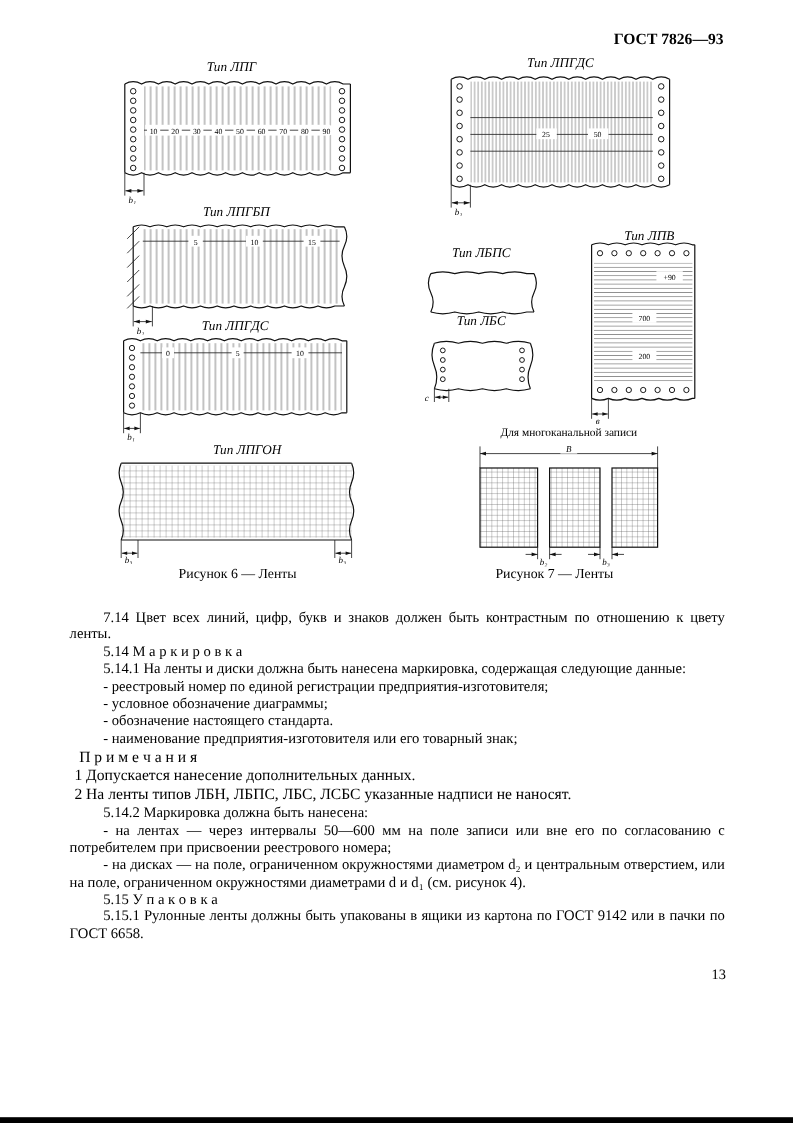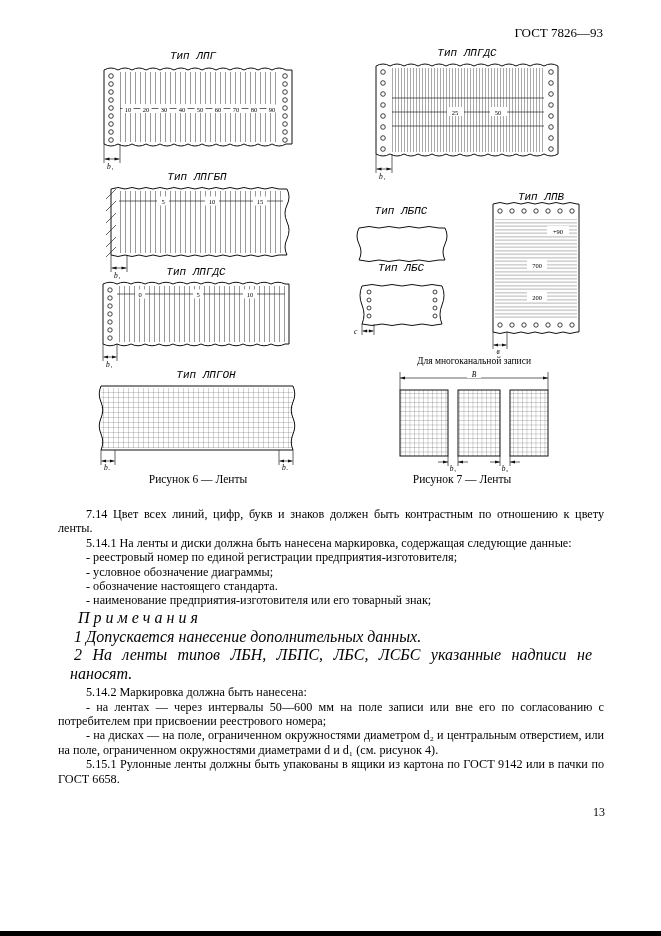--- a/index.html
+++ b/index.html
@@ -1,35 +1,35 @@
 <!DOCTYPE html>
 <html><head>
 <meta charset="utf-8">
 <style>
   * {margin:0; padding:0; box-sizing:border-box;}
   html,body {width:661px; height:936px;}
   body {background:#fff; font-family:"Liberation Serif", serif; color:#000; position:relative; overflow:hidden;}
-  .doc-number {position:absolute; top:25px; right:58px; font-weight:normal; font-size:13px;}
+  .doc-number {position:absolute; top:25px; right:58px; font-weight:bold; font-size:13px;}
   .figures {position:absolute; top:0; left:0; width:661px; height:502px;}
   .figures svg {position:absolute;}
-  .fig-label {position:absolute; font-style:italic; font-size:11px; text-align:center;font-family:Liberation Mono, monospace;}
+  .fig-label {position:absolute; font-style:italic; font-size:11px; text-align:center;}
   .multi-label {position:absolute; font-size:9.5px; text-align:center;}
   .caption {position:absolute; font-size:11.5px; text-align:center;}
   .ln {stroke:#111; fill:none; stroke-width:1;}
   .thin {stroke:#222; fill:none; stroke-width:0.7;}
   .hole {fill:#fff; stroke:#111; stroke-width:0.8;}
   .arr {fill:#111; stroke:none;}
   .wbg {fill:#fff; stroke:none;}
   svg text {font-family:"Liberation Serif", serif; fill:#000; stroke:none;}
   .num {font-size:6.5px;}
   .dim {font-size:7.5px; font-style:italic;}
   .body-text {position:absolute; top:507px; left:58px; width:546px; font-size:12.2px; line-height:1.18; text-align:justify;}
   .body-text p {margin:0;}
   .para {text-indent:28px;}
-  .notes {font-size:16px; line-height:1.18; margin:1px 12px;font-style:italic;}
+  .notes {font-size:13px; line-height:1.18; margin:1px 0;}
   .notes .note-title {text-indent:8px;}
   .notes p {text-indent:4px;}
   .pageno {position:absolute; top:805px; right:56px; font-size:12px;font-family:Liberation Serif, serif;}
   .bottom-line {position:absolute; bottom:0; left:0; width:661px; height:5px; background:#000;}
 </style>
 </head>
 <body>
 
 <div class="page">
 
@@ -371,31 +371,33 @@
         <text class="dim" text-anchor="middle" x="109" y="105">b₃</text>
       </g>
     </svg>
 
     <div class="caption" style="left:98px;top:473px;width:200px">Рисунок 6 — Ленты</div>
     <div class="caption" style="left:377px;top:473px;width:170px">Рисунок 7 — Ленты</div>
   </div>
 
   <div class="body-text">
     <p class="para">7.14 Цвет всех линий, цифр, букв и знаков должен быть контрастным по отношению к цвету ленты.</p>
+    <p class="para">5.14 М а р к и р о в к а</p>
     <p class="para">5.14.1 На ленты и диски должна быть нанесена маркировка, содержащая следующие данные:</p>
     <p class="para">- реестровый номер по единой регистрации предприятия-изготовителя;</p>
     <p class="para">- условное обозначение диаграммы;</p>
     <p class="para">- обозначение настоящего стандарта.</p>
     <p class="para">- наименование предприятия-изготовителя или его товарный знак;</p>
     <div class="notes">
       <p class="note-title">П р и м е ч а н и я</p>
       <p>1 Допускается нанесение дополнительных данных.</p>
       <p>2 На ленты типов ЛБН, ЛБПС, ЛБС, ЛСБС указанные надписи не наносят.</p>
     </div>
     <p class="para">5.14.2 Маркировка должна быть нанесена:</p>
     <p class="para">- на лентах — через интервалы 50—600 мм на поле записи или вне его по согласованию с потребителем при присвоении реестрового номера;</p>
     <p class="para">- на дисках — на поле, ограниченном окружностями диаметром d₂ и центральным отверстием, или на поле, ограниченном окружностями диаметрами d и d₁ (см. рисунок 4).</p>
+    <p class="para">5.15 У п а к о в к а</p>
     <p class="para">5.15.1 Рулонные ленты должны быть упакованы в ящики из картона по ГОСТ 9142 или в пачки по ГОСТ 6658.</p>
   </div>
 
   <div class="pageno">13</div>
   <div class="bottom-line"></div>
 </div>
 
 </body></html>

